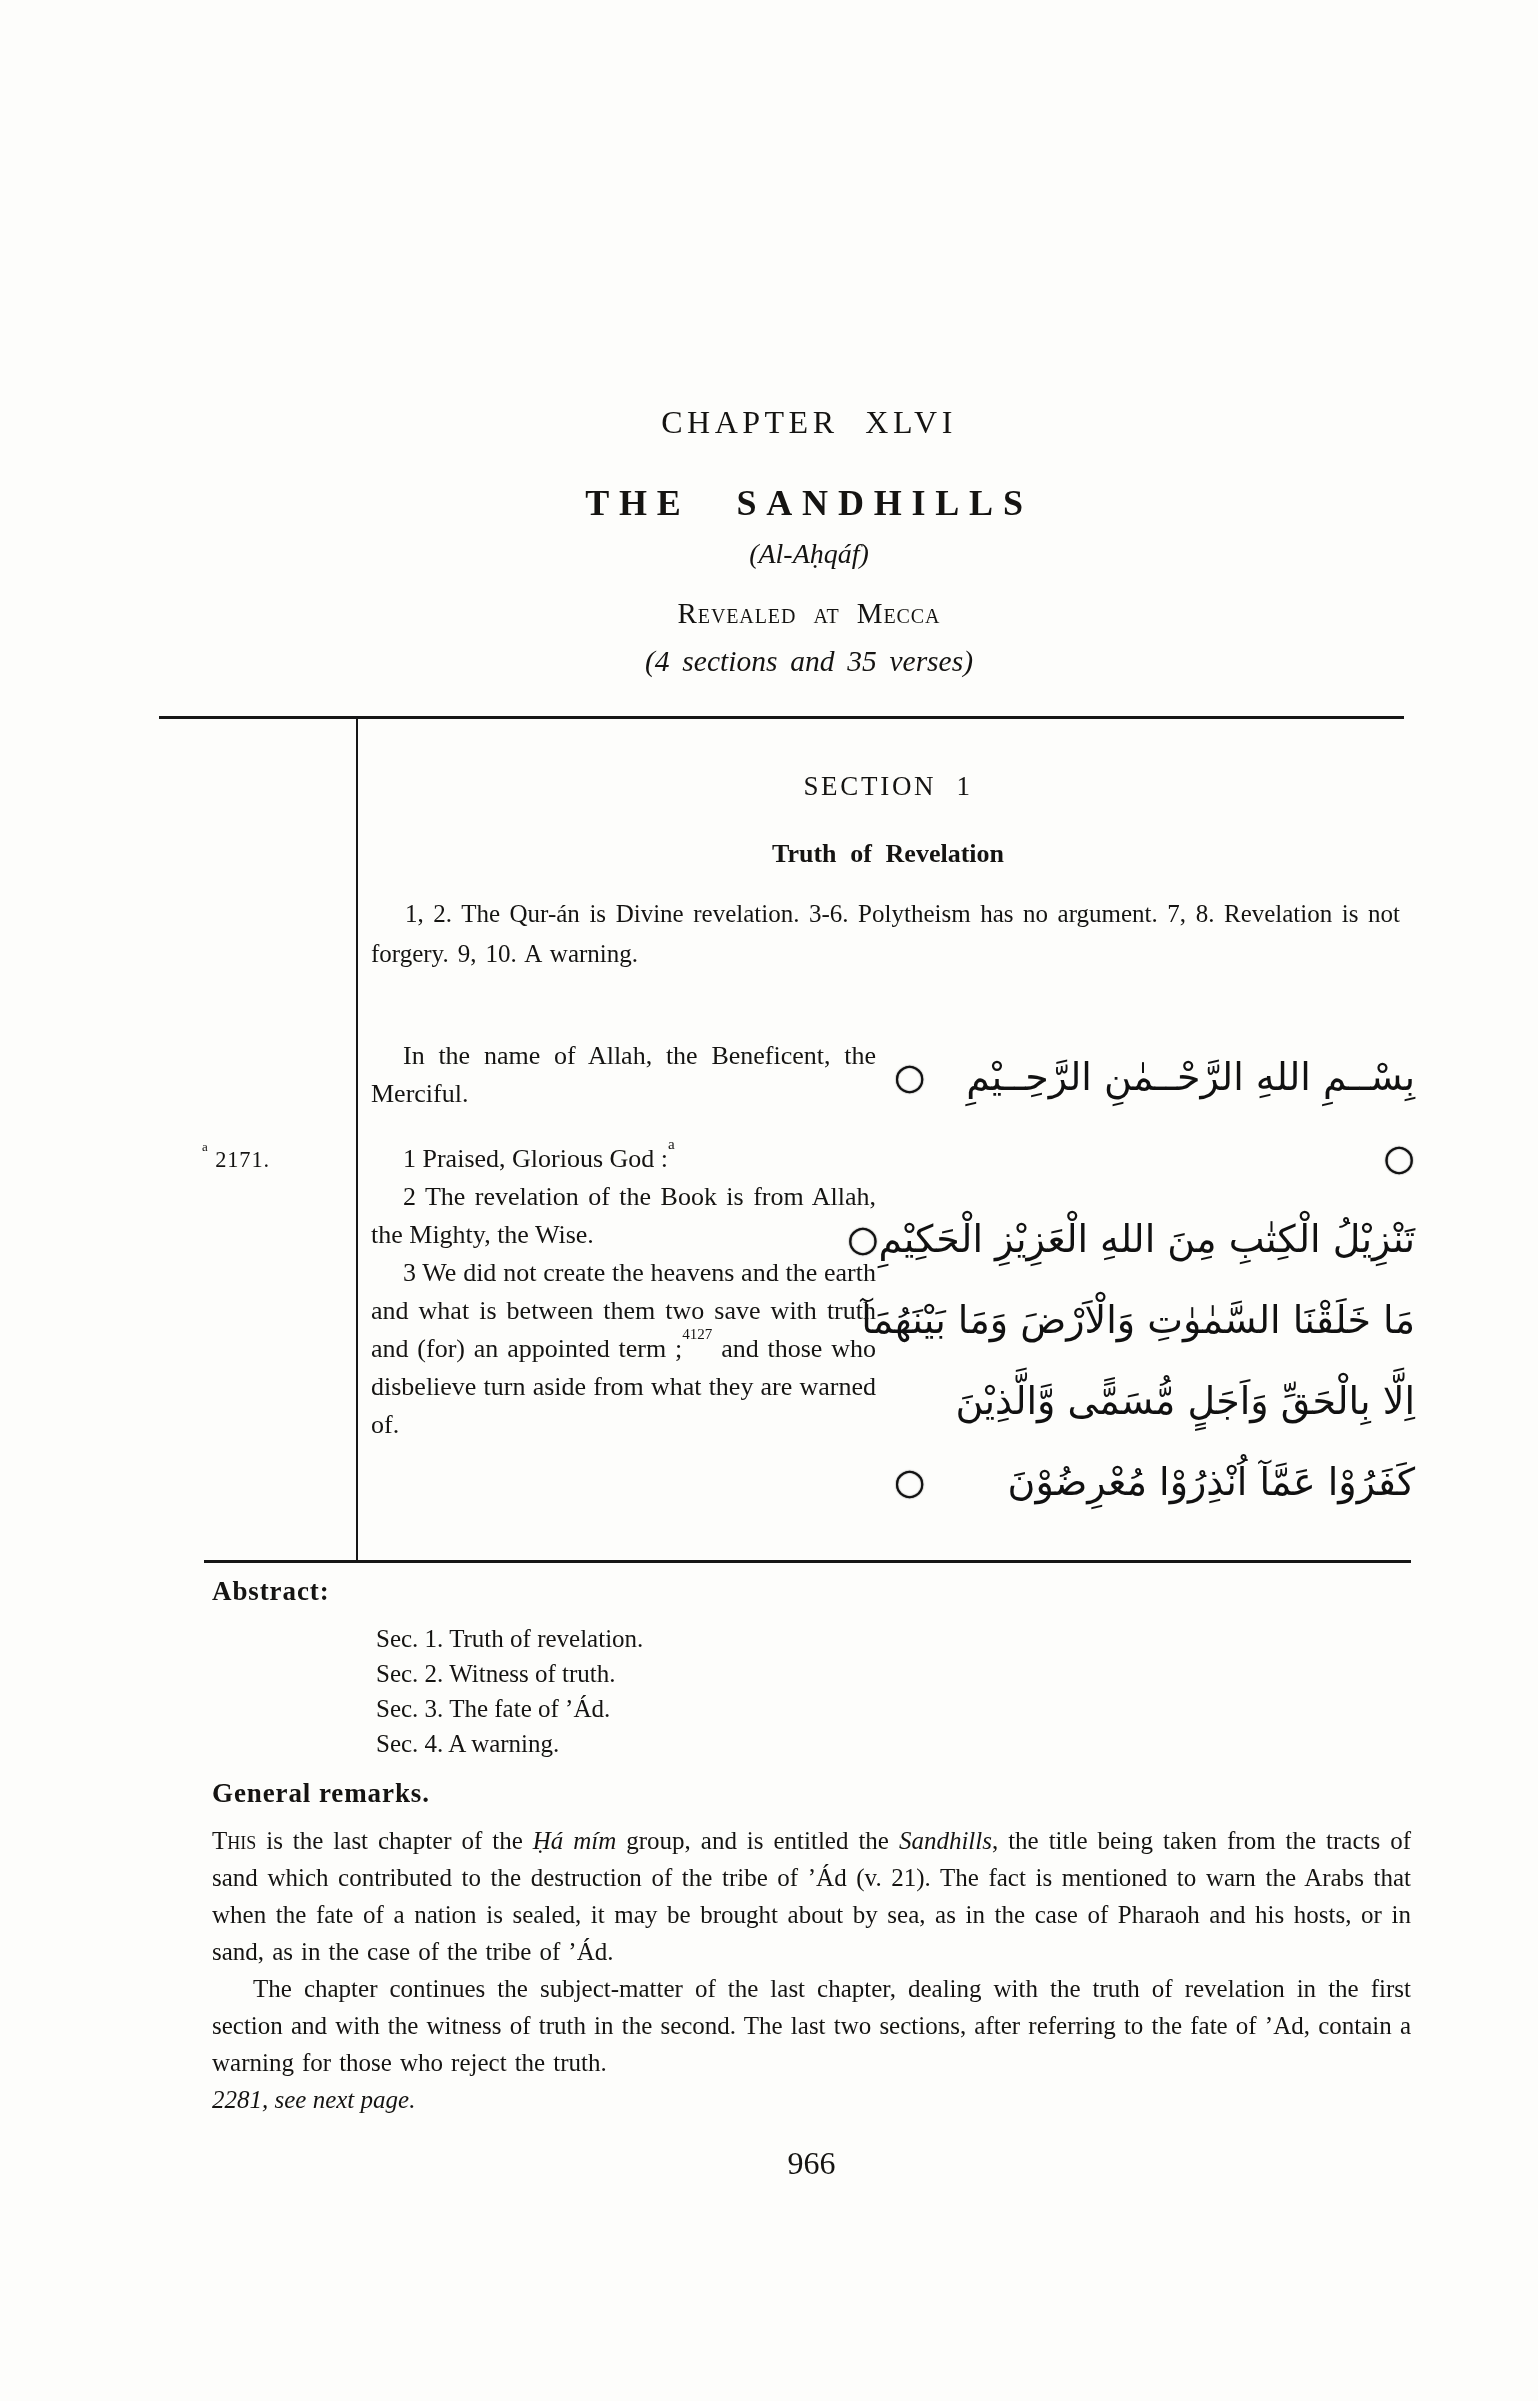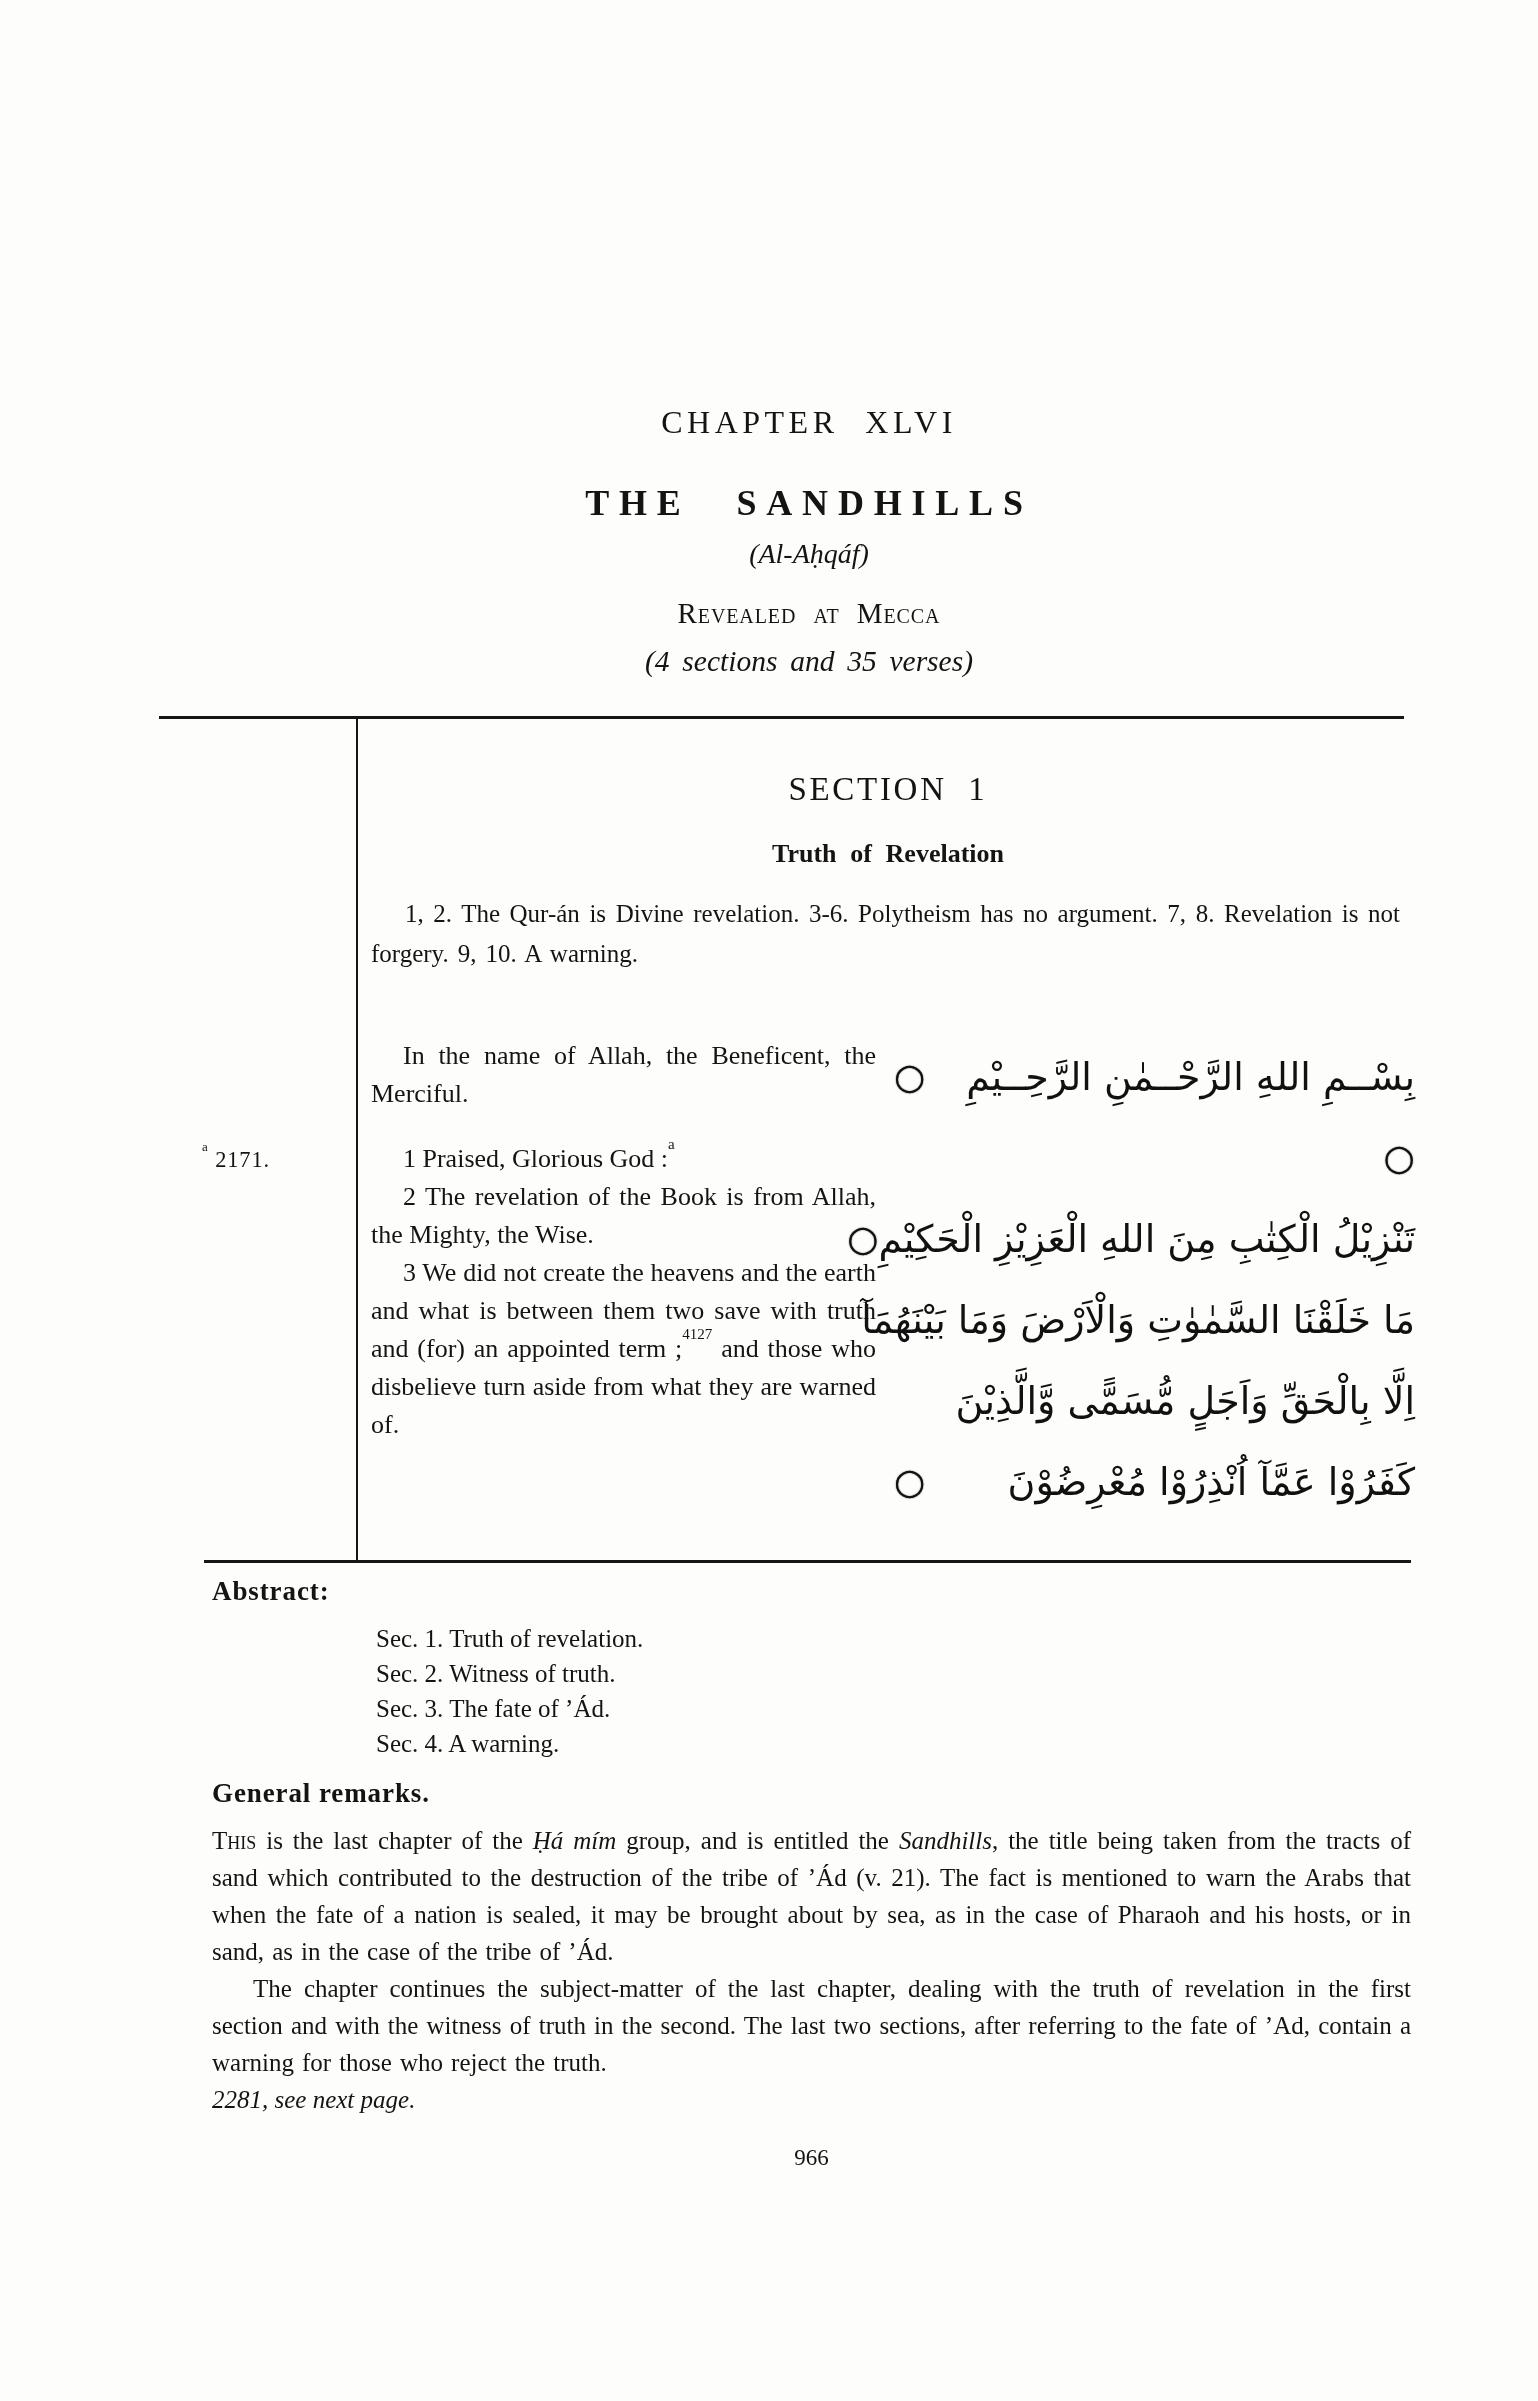--- a/index.html
+++ b/index.html
@@ -18,21 +18,21 @@
   .title{font-size:36px;font-weight:bold;letter-spacing:9.8px;word-spacing:27px;margin-top:41px;}
   .translit{font-size:28px;font-style:italic;margin-top:14.3px;}
   .revealed{font-size:29px;font-variant:small-caps;letter-spacing:0.9px;word-spacing:9px;margin-top:27px;}
   .count{font-size:29.5px;font-style:italic;word-spacing:5.4px;margin-top:14.3px;}
   
   .rule-top{position:absolute;left:159px;top:716px;width:1245px;height:2.7px;background:#161616;}
   .divider-v{position:absolute;left:356px;top:719px;width:1.8px;height:841px;background:#161616;}
   .rule-mid{position:absolute;left:204px;top:1560px;width:1207px;height:2.7px;background:#161616;}
   
   .section-heading{position:absolute;left:358px;top:771px;width:1060px;text-align:center;
-    font-size:33px;letter-spacing:2.7px;word-spacing:10.7px;}
+    font-size:27px;letter-spacing:2.7px;word-spacing:10.7px;}
   .section-sub{position:absolute;left:358px;top:839px;width:1060px;text-align:center;
     font-size:26px;font-weight:bold;word-spacing:7.2px;}
   .summary{position:absolute;left:371px;top:894px;width:1029px;
     font-size:25px;line-height:40px;text-align:justify;text-indent:34px;word-spacing:2.7px;}
   .part{position:absolute;left:358px;top:971px;width:1060px;text-align:center;
     font-size:41px;font-weight:bold;letter-spacing:14.3px;word-spacing:30px;
     text-shadow:0.5px 0 0 #151412, -0.5px 0 0 #151412;}
   
   .col-en{position:absolute;left:371px;top:1037px;width:505px;
     font-size:26px;line-height:38px;text-align:justify;}
@@ -50,21 +50,21 @@
   .abstract-items{position:absolute;left:376px;top:1621px;font-size:25px;line-height:35px;}
   
   .remarks{position:absolute;left:212px;top:1778px;width:1199px;}
   .remarks-heading{font-size:27px;font-weight:bold;letter-spacing:0.9px;}
   .remarks p{margin:0;font-size:25px;line-height:37px;text-align:justify;word-spacing:1.8px;}
   .remarks .para1{margin-top:12.5px;}
   .remarks .para2{text-indent:41px;}
   .sc{font-variant:small-caps;}
   .it{font-style:italic;}
   .footnote-line{margin-top:0;font-size:25px;line-height:37px;font-style:italic;}
-  .page-num{position:absolute;left:212px;top:2145px;width:1199px;text-align:center;font-size:23px;}
+  .page-num{position:absolute;left:212px;top:2145px;width:1199px;text-align:center;font-size:32px;}
 </style>
 </head>
 <body>
 
 <div class="page">
 
   <div class="header">
     <div class="chapter">CHAPTER XLVI</div>
     <div class="title">THE SANDHILLS</div>
     <div class="translit">(Al-Aḥqáf)</div>

